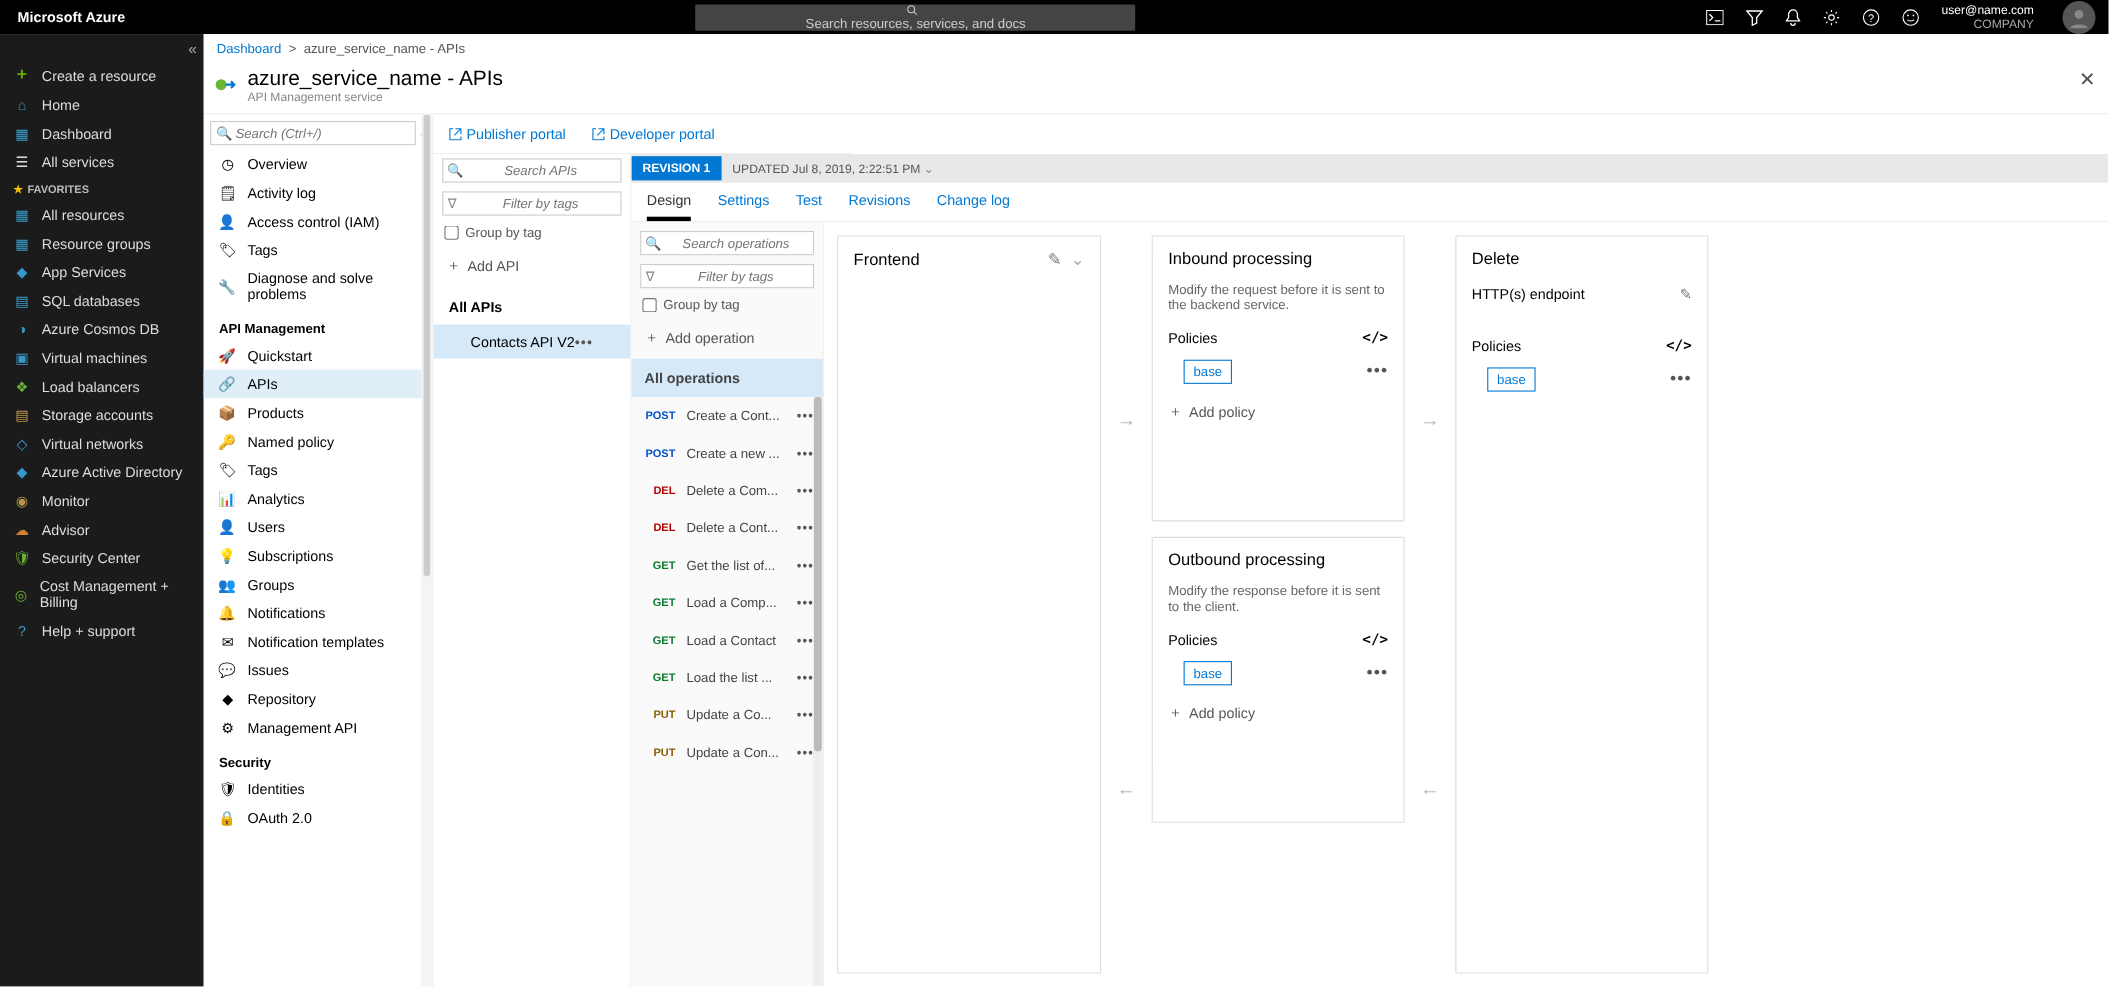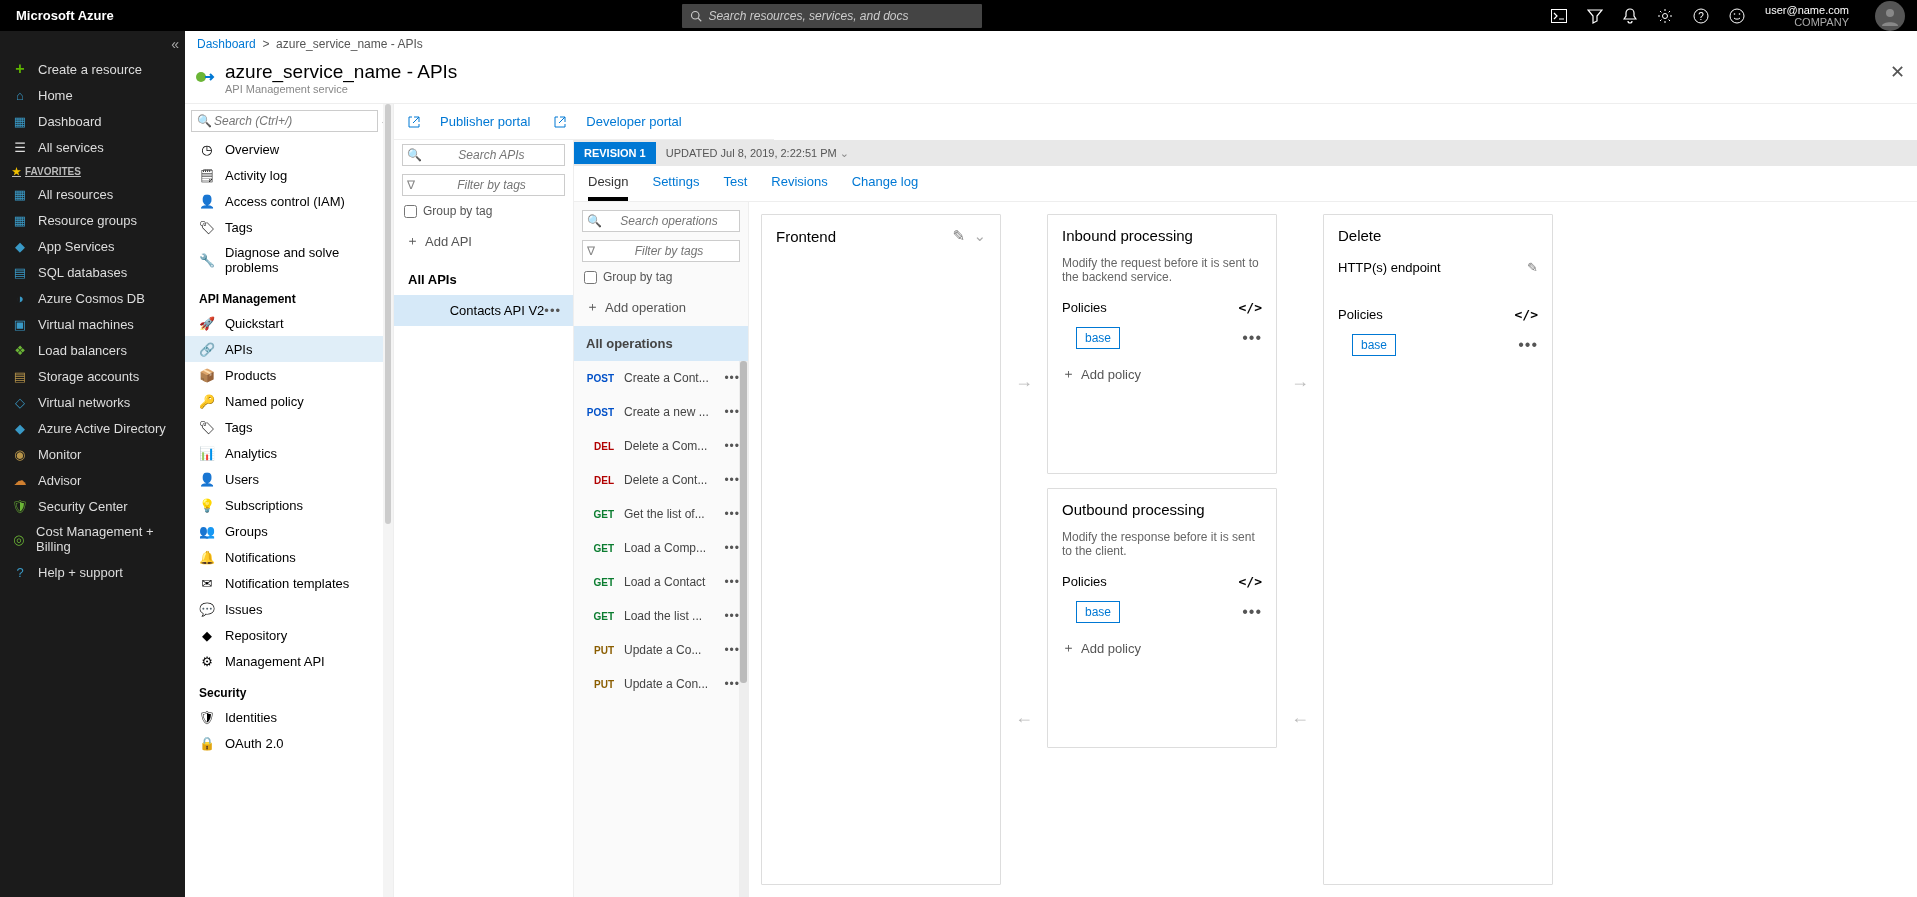--- a/index.html
+++ b/index.html
@@ -1,30 +1,30 @@
 <!DOCTYPE html>
 <html><head>
 <meta charset="utf-8">
 <style>
 * { margin: 0; padding: 0; box-sizing: border-box; font-family: "Segoe UI", sans-serif; }
 body { width: 1917px; height: 897px; overflow: hidden; background: #fff; display:flex; flex-direction:column;}
 
 .topbar { height: 31px; background: #000; display:flex; align-items:center; color:#fff; font-size:13px; padding-left:16px;}
 .topbar .brand { font-weight:600; }
-.topbar .search { margin-left:auto; margin-right:auto; width:300px; height:24px; background:#444; border-radius:1px; display:flex; align-items:center; padding:0 8px; color:#ccc; font-style:italic; font-size:12px;}
+.topbar .search { margin-left:auto; margin-right:auto; width:400px; height:24px; background:#444; border-radius:1px; display:flex; align-items:center; padding:0 8px; color:#ccc; font-size:12px;flex-direction:column;}
 .topbar .search svg{margin-right:6px;}
 .topbar .icons { display:flex; align-items:center; gap:20px; padding-right:12px;}
 .topbar .user { text-align:right; font-size:11px; line-height:12px; padding-right:6px;}
 .topbar .avatar { width:30px; height:30px; border-radius:50%; background:#555; display:flex; align-items:center; justify-content:center;}
 
 .body { flex:1; display:flex; overflow:hidden;}
 .leftnav { width:185px; background:#1b1b1b; color:#ddd; font-size:13px; position:relative;}
 .leftnav .collapse { height:25px; display:flex; justify-content:flex-end; align-items:center; padding-right:6px; color:#aaa; font-size:14px;}
 .leftnav .item { display:flex; align-items:center; gap:10px; padding:5px 12px; cursor:pointer;}
-.leftnav .fav { font-size:10px; font-weight:700; padding:6px 12px 4px 26px; color:#bbb;text-decoration:underline;}
+.leftnav .fav { font-size:10px; font-weight:700; padding:6px 12px 4px 26px; color:#bbb;}
 .ico{width:16px;height:16px;display:inline-flex;align-items:center;justify-content:center;font-size:13px;}
 
 .main { flex:1; display:flex; flex-direction:column; background:#fff;}
 .breadcrumb { font-size:12px; padding:6px 12px; color:#555; border-bottom:0;}
 .breadcrumb a{color:#0078d4; text-decoration:none;}
 .pagehead { display:flex; align-items:flex-start; padding:4px 12px 8px 8px; border-bottom:1px solid #eee;}
 .pagehead .svc-icon{width:24px;height:24px;margin-right:8px;margin-top:4px;}
 .pagehead h1{font-size:19px; font-weight:400;}
 .pagehead .sub{font-size:11px;color:#888;}
 .pagehead .close{margin-left:auto;font-size:18px;color:#555;cursor:pointer;}
@@ -35,29 +35,29 @@
 .blade-menu .search-wrap input{flex:1; border:1px solid #ccc; padding:3px 6px 3px 22px; font-size:12px; font-style:italic; color:#a21caf;}
 .blade-menu .chevleft{font-size:13px;color:#888;cursor:pointer;}
 .blade-menu .mi{display:flex;align-items:center;gap:10px;padding:5px 14px;cursor:pointer;}
 .blade-menu .mi.active{background:#e0eef8;}
 .blade-menu .section{font-size:12px;font-weight:600;padding:12px 14px 4px;}
 .blade-menu .scroll{position:absolute;right:0;top:0;bottom:0;width:10px;background:#f4f4f4;}
 .blade-menu .scroll .thumb{position:absolute;left:2px;right:2px;top:0;height:420px;background:#ccc;border-radius:3px;}
 
 .apis-col{ width:180px; border-right:1px solid #eee; font-size:13px; display:flex; flex-direction:column;}
 .portal-links{display:flex; gap:24px; padding:10px 14px; font-size:13px; color:#0078d4; border-bottom:1px solid #eee; width:380px; position:relative;}
-.portal-links span{display:flex;align-items:center;gap:20px;cursor:pointer;}
+.portal-links span{display:flex;align-items:center;gap:4px;cursor:pointer;}
 .apis-col .inputbox, .ops-col .inputbox{margin:4px 8px; position:relative;}
 .inputbox input{width:100%; border:1px solid #ccc; padding:3px 6px 3px 22px; font-size:12px; font-style:italic; color:#888;text-align:center;}
 .inputbox .picon{position:absolute;left:5px;top:4px;color:#888;font-size:12px;}
 .chk{display:flex;align-items:center;gap:6px;font-size:12px;padding:4px 10px;color:#555;}
 .chk input{margin:0;}
 .add-link{display:flex;align-items:center;gap:6px;padding:10px 12px;font-size:13px;color:#555;cursor:pointer;}
 .allapis{font-weight:600;padding:12px 14px 8px;font-size:13px;}
-.api-item{display:flex;align-items:center;justify-content:flex-end;padding:8px 12px;cursor:pointer;}
+.api-item{display:flex;align-items:center;justify-content:center;padding:8px 12px;cursor:pointer;}
 .api-item.active{background:#d6e9f8;}
 .dots{color:#555;letter-spacing:1px;cursor:pointer;}
 
 .api-detail{flex:1;display:flex;flex-direction:column;overflow:hidden;}
 .revbar{height:26px;background:#e8e8e8;display:flex;align-items:center;font-size:11px;}
 .revbar .rev{background:#0078d4;color:#fff;padding:5px 10px;font-weight:600;}
 .revbar .upd{padding:0 10px;color:#555;}
 .tabs{display:flex;gap:24px;padding:8px 14px 0;border-bottom:1px solid #eee;font-size:13px;}
 .tabs .tab{padding-bottom:8px;cursor:pointer;color:#0078d4;}
 .tabs .tab.active{color:#333;border-bottom:4px solid #000000;}

